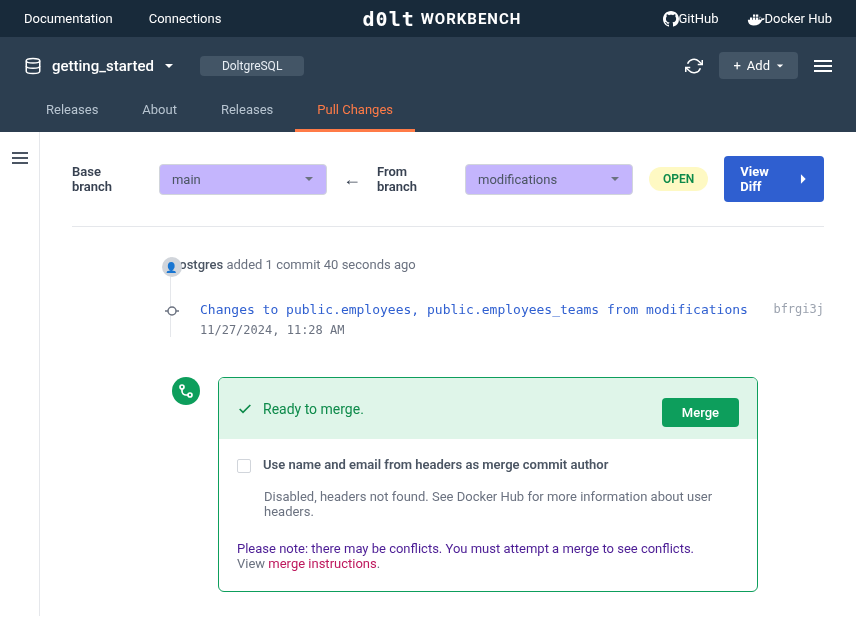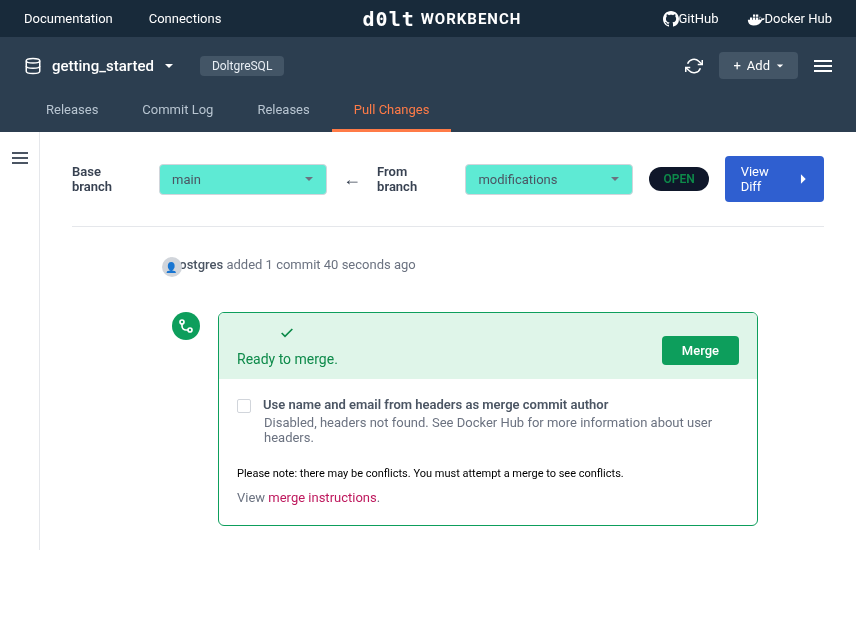--- a/index.html
+++ b/index.html
@@ -10,70 +10,70 @@
 .topbar-link { color: #fff; font-size: 13px; cursor: pointer; }
 .topbar-center { flex: 1; display: flex; justify-content: center; align-items: center; }
 .logo { display: flex; align-items: center; gap: 6px; font-weight: 700; letter-spacing: 1px; font-size: 15px; }
 .logo-d01t { font-family: monospace; font-weight: 800; font-size: 20px; color: #fff; }
 .topbar-right { display: flex; gap: 28px; align-items: center; }
 .topbar-right-item { display: flex; align-items: center; gap: 0; font-size: 13px; cursor: pointer; }
 
 .headerbar { background: #2c3e50; color: #fff; height: 57px; display: flex; align-items: center; padding: 0 24px; }
 .db-section { display: flex; align-items: center; gap: 10px; }
 .db-name { font-size: 15px; font-weight: 500; }
-.badge { background: #435566; color: #e8eef4; padding: 3px 12px; border-radius: 4px; font-size: 12px; margin-left: 16px; }
+.badge { background: #435566; color: #e8eef4; padding: 3px 22px; border-radius: 4px; font-size: 12px; margin-left: 16px; }
 .header-right { margin-left: auto; display: flex; align-items: center; gap: 16px; }
 .refresh-btn { color: #fff; cursor: pointer; display:flex; align-items:center; }
 .add-btn { background: #435566; color: #fff; padding: 6px 14px; border-radius: 4px; font-size: 13px; display: flex; align-items: center; gap: 6px; cursor: pointer; }
 .hamburger { display: flex; flex-direction: column; gap: 3px; cursor: pointer; }
 .hamburger span { width: 18px; height: 2px; background: #fff; }
 
 .tabs { background: #2c3e50; display: flex; padding: 0 24px; gap: 0; }
 .tab { color: #b8c5d1; padding: 8px 22px 12px; font-size: 13px; cursor: pointer; }
 .tab.active { color: #ff7b47; border-bottom: 3px solid #ff7b47; }
 
 .main-wrap { display: flex; }
 .left-rail { width: 40px; border-right: 1px solid #e5e7eb; padding-top: 20px; display: flex; justify-content: center; }
 .rail-hamburger { display: flex; flex-direction: column; gap: 3px; cursor: pointer; }
 .rail-hamburger span { width: 16px; height: 2px; background: #4b5563; }
 
 .content { flex: 1; padding: 24px 32px; }
 .branch-row { display: flex; align-items: center; gap: 16px; padding-bottom: 24px; border-bottom: 1px solid #e5e7eb; }
 .branch-label { font-size: 13px; font-weight: 600; color: #374151; }
-.select { border: 1px solid #d1d5db; border-radius: 4px; padding: 7px 12px; font-size: 13px; color: #4b5563; display: flex; align-items: center; justify-content: space-between; min-width: 168px; cursor: pointer; background: #5eead4; }
+.select { border: 1px solid #d1d5db; border-radius: 4px; padding: 7px 12px; font-size: 13px; color: #4b5563; display: flex; align-items: center; justify-content: space-between; min-width: 168px; cursor: pointer; background: #c4b5fd; }
 .arrow-left { font-size: 18px; color: #374151; }
 .branch-row-right { margin-left: auto; display: flex; align-items: center; gap: 16px; }
-.status-badge { background: #0f172a; color: #0d8a4a; padding: 5px 14px; border-radius: 14px; font-size: 12px; font-weight: 600; }
-.view-diff-btn { background: #2f5fd0; color: #fff; padding: 8px 16px; border-radius: 4px; font-size: 13px; font-weight: 400; display: flex; align-items: center; gap: 10px; cursor: pointer; }
+.status-badge { background: #fef9c3; color: #0d8a4a; padding: 5px 14px; border-radius: 14px; font-size: 12px; font-weight: 600; }
+.view-diff-btn { background: #2f5fd0; color: #fff; padding: 8px 16px; border-radius: 4px; font-size: 13px; font-weight: 700; display: flex; align-items: center; gap: 10px; cursor: pointer; }
 
 .timeline { margin-top: 30px; position: relative; padding-left: 100px; }
 .timeline-line { position: absolute; left: 98px; top: 0; bottom: 0; width: 1px; background: #e5e7eb; }
 .timeline-event { position: relative; margin-bottom: 30px; }
 .avatar { position: absolute; left: -10px; top: 0; width: 20px; height: 20px; border-radius: 50%; background: #d1d5db; display:flex; align-items:center; justify-content:center; font-size:10px; color:#6b7280;}
 .event-text { color: #6b7280; font-size: 13px; }
 .event-text .user { color: #4b5563; font-weight: 500; }
 .commit-node { position: absolute; left: -7px; top: 2px; }
 .commit-row { margin-left: 28px; display: flex; align-items: flex-start; justify-content: space-between; }
 .commit-title { color: #2f5fd0; font-family: "SFMono-Regular", Consolas, monospace; font-size: 13px; font-weight: 500; cursor: pointer; }
 .commit-date { color: #6b7280; font-family: "SFMono-Regular", Consolas, monospace; font-size: 12px; margin-top: 6px; margin-left: 28px; }
 .commit-hash { color: #9ca3af; font-family: "SFMono-Regular", Consolas, monospace; font-size: 12px; }
 
 .merge-section { display: flex; gap: 18px; margin-top: 40px; margin-left: 100px; }
 .merge-icon-badge { width: 28px; height: 28px; border-radius: 50%; background: #0d9e5c; display: flex; align-items: center; justify-content: center; flex-shrink: 0; color:#fff; }
 .merge-box { border: 1px solid #0d9e5c; border-radius: 6px; flex: 1; max-width: 540px; overflow: hidden; }
 .merge-header { background: #dff5e9; padding: 12px 18px; display: flex; align-items: center; justify-content: space-between; position: relative; }
 .merge-header::before { content: ''; position: absolute; left: -8px; top: 14px; border: 8px solid transparent; border-right-color: #dff5e9; border-left: none; }
-.merge-ready { display: flex; align-items: center; gap: 10px; color: #0d8a4a; font-size: 14px; flex-direction: column; }
+.merge-ready { display: flex; align-items: center; gap: 10px; color: #0d8a4a; font-size: 14px; }
 .merge-btn { background: #0d9e5c; color: #fff; padding: 7px 20px; border-radius: 4px; font-size: 13px; font-weight: 500; cursor: pointer; margin-top: 8px; }
 .merge-body { padding: 18px 18px 20px; }
-.checkbox-row { display: flex; gap: 12px; margin-bottom: 2px; }
+.checkbox-row { display: flex; gap: 12px; margin-bottom: 16px; }
 .checkbox { width: 14px; height: 14px; border: 1.5px solid #d1d5db; border-radius: 2px; flex-shrink: 0; margin-top: 2px; }
 .checkbox-label { font-size: 13px; font-weight: 600; color: #4b5563; }
 .checkbox-sub { font-size: 13px; color: #6b7280; margin-left: 27px; margin-bottom: 22px; }
-.note-text { font-size: 11px; color: #000000; margin-bottom: 10px; }
+.note-text { font-size: 13px; color: #4c1d95; }
 .view-link { font-size: 13px; color: #6b7280; }
 .view-link a { color: #be185d; cursor: pointer; }
 
 svg { display: block; }
 </style>
 </head>
 <body>
 
 <div class="topbar">
   <div class="topbar-left">
@@ -132,21 +132,21 @@
     <div class="hamburger">
       <span></span>
         <span></span>
         <span></span>
     </div>
   </div>
 </div>
 
 <div class="tabs">
   <div class="tab">Releases</div>
-  <div class="tab">Commit Log</div>
+  <div class="tab">About</div>
   <div class="tab">Releases</div>
   <div class="tab active">Pull Changes</div>
 </div>
 
 <div class="main-wrap">
   <div class="left-rail">
     <div class="rail-hamburger">
       <span></span>
         <span></span>
         <span></span>
@@ -181,20 +181,34 @@
     </div>
 
     <div class="timeline">
       <div class="timeline-line"></div>
       <div class="timeline-event">
         <div class="avatar">👤</div>
         <div class="event-text">
           <span class="user">postgres</span>
           <span>added 1 commit 40 seconds ago</span>
         </div>
+      </div>
+      <div class="timeline-event">
+        <div class="commit-node">
+          <svg width="14" height="14" viewBox="0 0 14 14">
+              <circle cx="7" cy="7" r="4" fill="#fff" stroke="#6b7280" stroke-width="1.5"></circle>
+              <line x1="0" y1="7" x2="3" y2="7" stroke="#6b7280" stroke-width="1.5"></line>
+              <line x1="11" y1="7" x2="14" y2="7" stroke="#6b7280" stroke-width="1.5"></line>
+            </svg>
+        </div>
+        <div class="commit-row">
+          <span class="commit-title">Changes to public.employees, public.employees_teams from modifications</span>
+          <span class="commit-hash">bfrgi3j</span>
+        </div>
+        <div class="commit-date">11/27/2024, 11:28 AM</div>
       </div>
     </div>
 
     <div class="merge-section">
       <div class="merge-icon-badge">
         <svg width="16" height="16" viewBox="0 0 24 24" fill="none" stroke="#fff" stroke-width="2.5">
             <circle cx="6" cy="6" r="3"></circle>
             <circle cx="18" cy="18" r="3"></circle>
             <path d="M6 9v3a6 6 0 006 6h3"></path>
           </svg>

